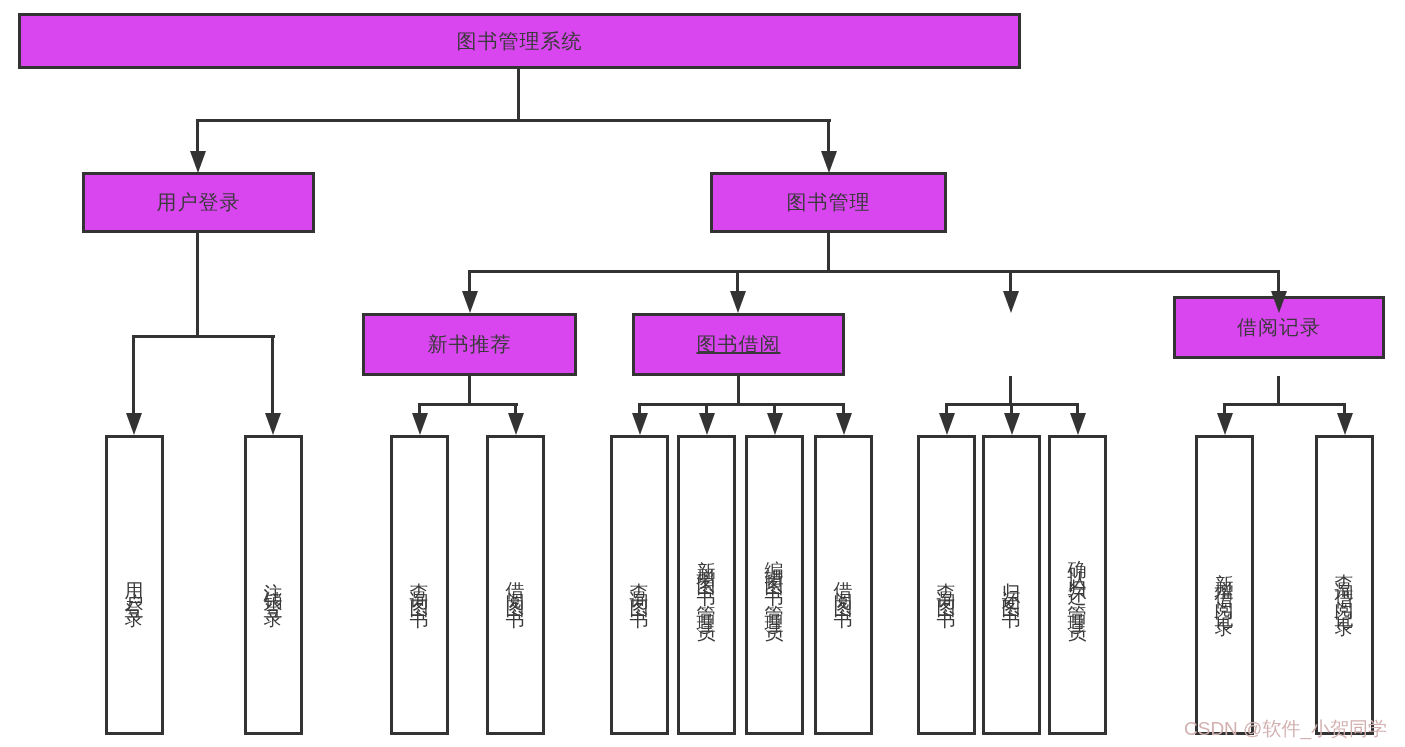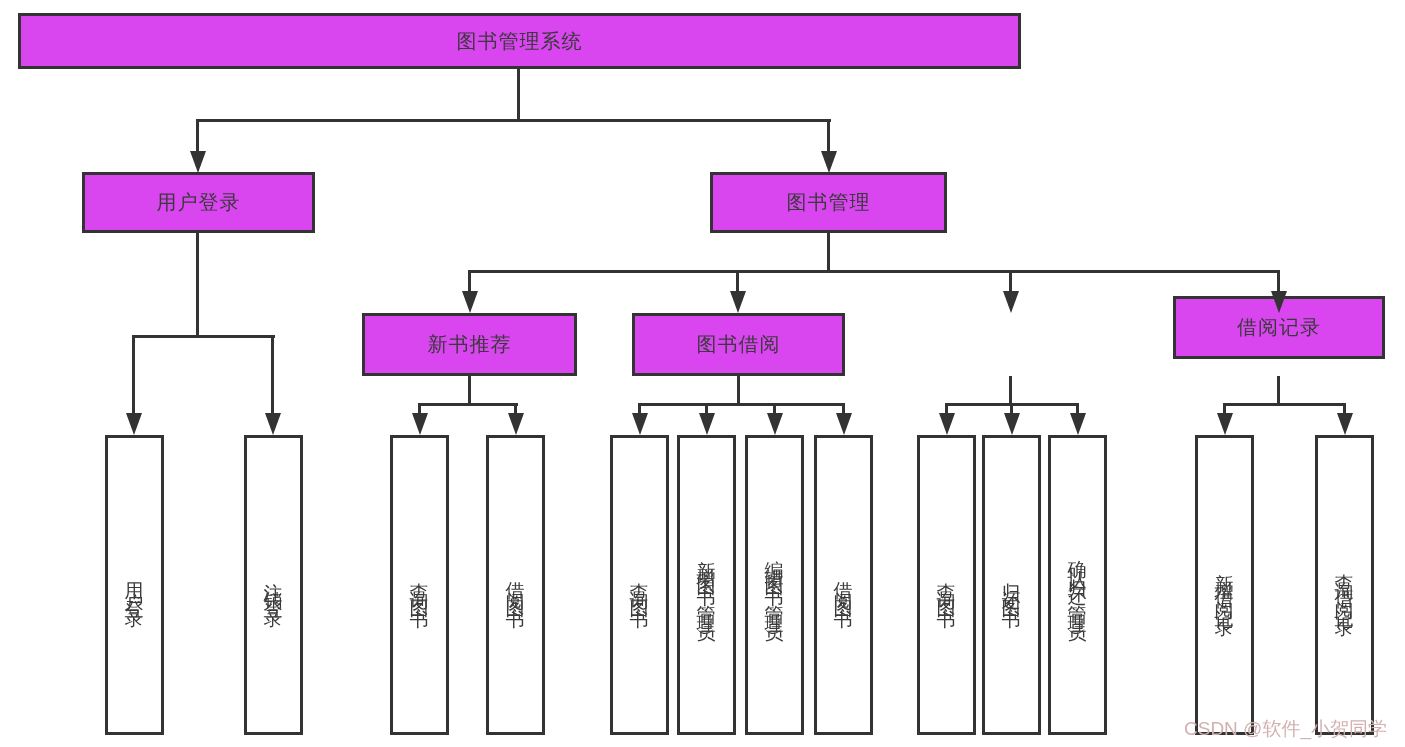--- a/index.html
+++ b/index.html
@@ -48,21 +48,21 @@
   </div>
 
   <div class="box" style="left:710px; top:172px; width:237px; height:61px;">
     <span>图书管理</span>
   </div>
 
   <div class="box" style="left:362px; top:313px; width:215px; height:63px;">
     <span>新书推荐</span>
   </div>
 
-  <div class="box" style="left:632px; top:313px; width:213px; height:63px;">
+  <div class="box" style="left:632px; top:313px; width:213px; height:63px;text-decoration:underline;">
     <span>图书借阅</span>
   </div>
 
 
   <div class="box" style="left:1173px; top:296px; width:212px; height:63px;">
     <span>借阅记录</span>
   </div>
 
   <div class="vnode" style="left:105px;">
     <span class="vlabel">用户登录</span>

